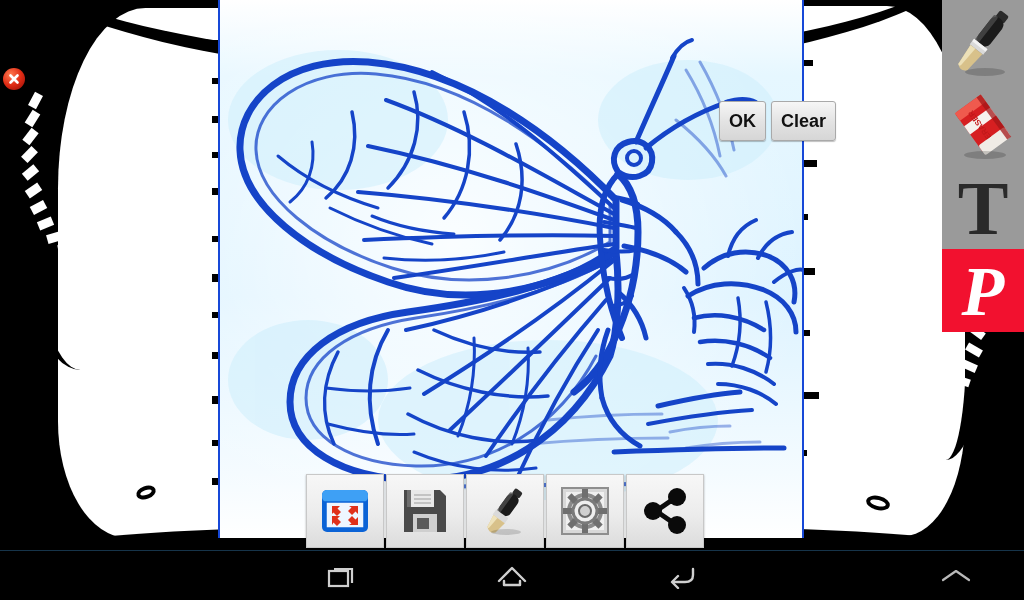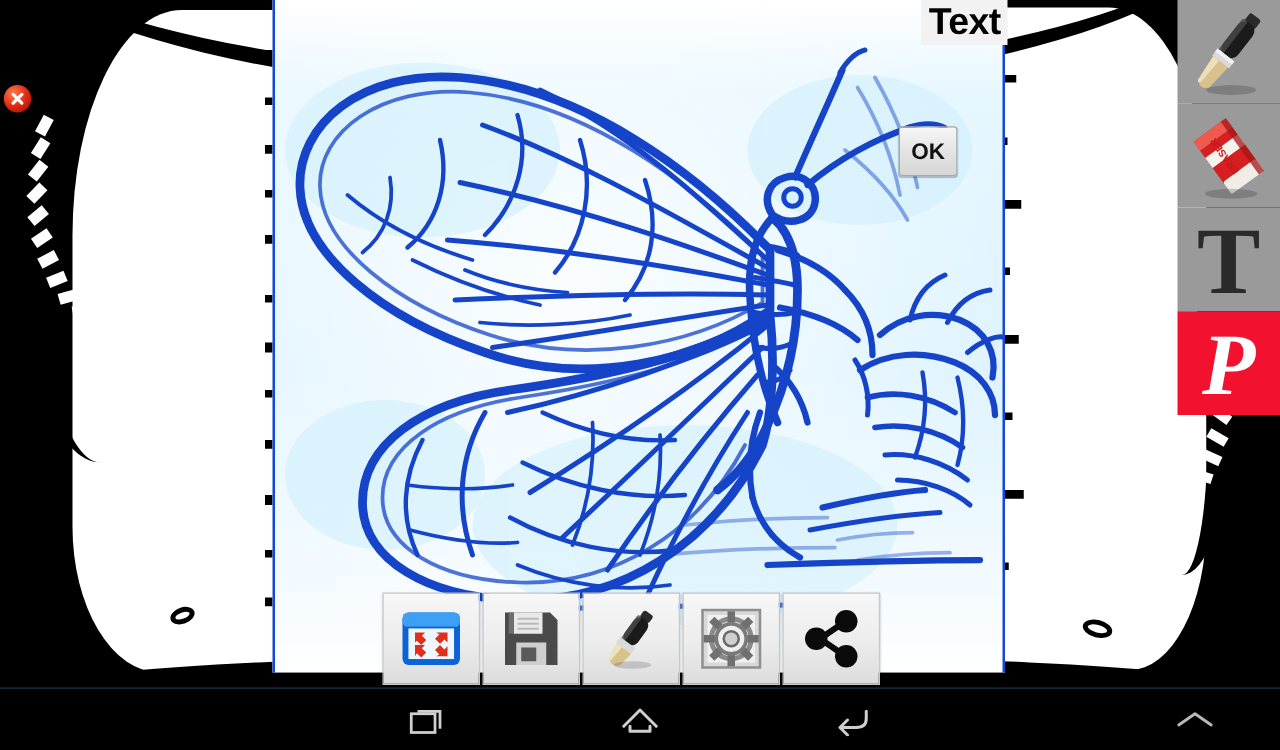--- a/index.html
+++ b/index.html
@@ -382,25 +382,25 @@
           <path d="M482 62  C 498 90, 510 120, 516 150"></path>
           <path d="M458 120 C 478 136, 496 154, 508 176"></path>
         </g>
       </g>
     </svg>
   </div>
 
   <div class="guide guide-left"></div>
   <div class="guide guide-right"></div>
 
-  <div class="title-bar">Text</div>
 
 
   <div class="btn-row">
     <div class="sbtn">OK</div>
+    <div class="sbtn">Clear</div>
   </div>
 
   <div class="close-btn">
     <svg viewBox="0 0 24 24">
       <path d="M6 6 L18 18 M18 6 L6 18" stroke="#ffffff" stroke-width="4.5" stroke-linecap="round"></path>
     </svg>
   </div>
 
   <div class="sidebar">
 

